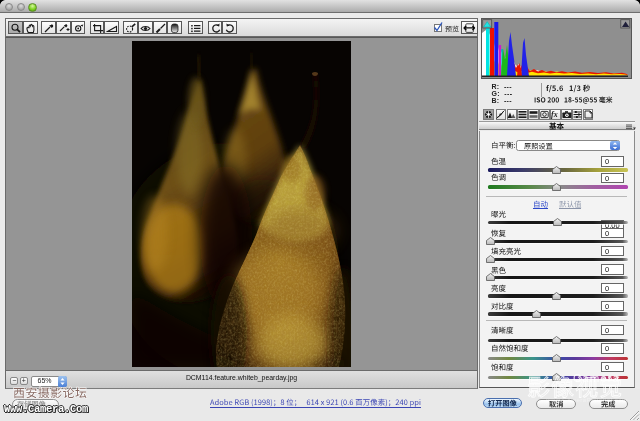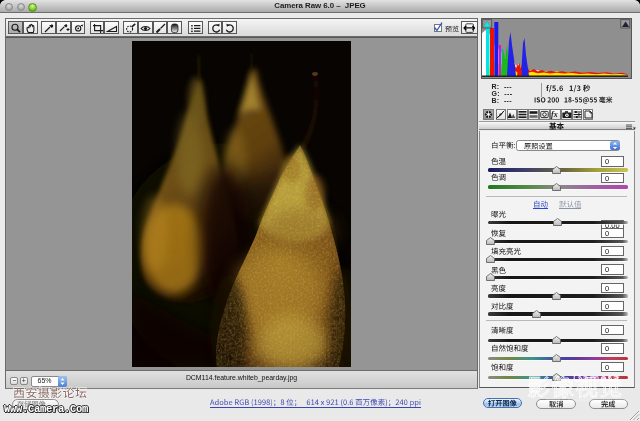--- a/index.html
+++ b/index.html
@@ -12,21 +12,20 @@
 .track{position:absolute;left:487.5px;width:140px;height:3.4px;border-radius:1.6px;box-shadow:0 1px 0 rgba(255,255,255,.55)}
 .dark{background:linear-gradient(90deg,#3a3a3a,#161616 15%,#1d1d1d 75%,#555 96%,#bbb)}
 .thumb{position:absolute;width:9px;height:8px}
 .pill{position:absolute;height:11px;border-radius:5.5px;border:1px solid #8f8f8f;background:linear-gradient(#ffffff,#e9e9e9)}
 </style></head><body>
 <div id="win">
 <div class="abs" style="left:0;top:0;width:640px;height:12.5px;background:linear-gradient(#e2e2e2,#b4b4b4 85%,#a8a8a8);border-bottom:1px solid #6e6e6e;border-radius:6px 6px 0 0"></div>
 <div class="abs" style="left:4.5px;top:3px;width:8px;height:8px;border-radius:50%;background:radial-gradient(circle at 50% 30%,#dcdcdc,#a8a8a8 70%,#909090);border:0.5px solid #8a8a8a"></div>
 <div class="abs" style="left:16.8px;top:3px;width:8px;height:8px;border-radius:50%;background:radial-gradient(circle at 50% 30%,#dcdcdc,#a8a8a8 70%,#909090);border:0.5px solid #8a8a8a"></div>
 <div class="abs" style="left:27.700000000000003px;top:2.6px;width:9px;height:9px;border-radius:50%;background:radial-gradient(circle at 50% 30%,#d6f6a0,#7ed321 55%,#4e9410);border:0.5px solid #5c8a2a"></div>
-<div class="abs" style="left:0;top:1.2px;width:640px;text-align:center;font-size:7.9px;font-weight:bold;letter-spacing:-0.05px;color:#1c1c1c">Camera Raw 6.0 –&nbsp; JPEG</div>
 <div class="abs" style="left:5px;top:18px;width:473px;height:19px;background:linear-gradient(#f4f4f4,#dadada);border:1px solid #6b6b6b"></div>
 <div class="tbtn" style="left:8.2px;top:21px;width:14.7px;background:linear-gradient(#c6c6c6,#a9a9a9);">
       <svg width="12" height="11">
         <circle cx="5" cy="4.2" r="3" stroke="#1a1a1a" fill="none" stroke-width="1.1"></circle>
         <line x1="7.2" y1="6.4" x2="10" y2="9.2" stroke="#1a1a1a" stroke-width="1.8"></line>
       </svg>
     </div>
 <div class="tbtn" style="left:22.9px;top:21px;width:14.7px;">
       <svg width="12" height="11">
         <path d="M3.2 9.5 C2.2 7.5 1.6 5.5 2.2 4.6 C2.8 3.9 3.7 4.3 4 5.2 L4.2 3 C4.3 1.8 5.4 1.8 5.6 2.8 L5.9 2 C6.2 1.1 7.2 1.3 7.3 2.3 L7.5 3 C7.8 2.3 8.7 2.4 8.8 3.3 C9 4.8 9.2 7.5 8.3 9.5 Z" stroke="#1a1a1a" fill="none" stroke-width="1.1"></path>

